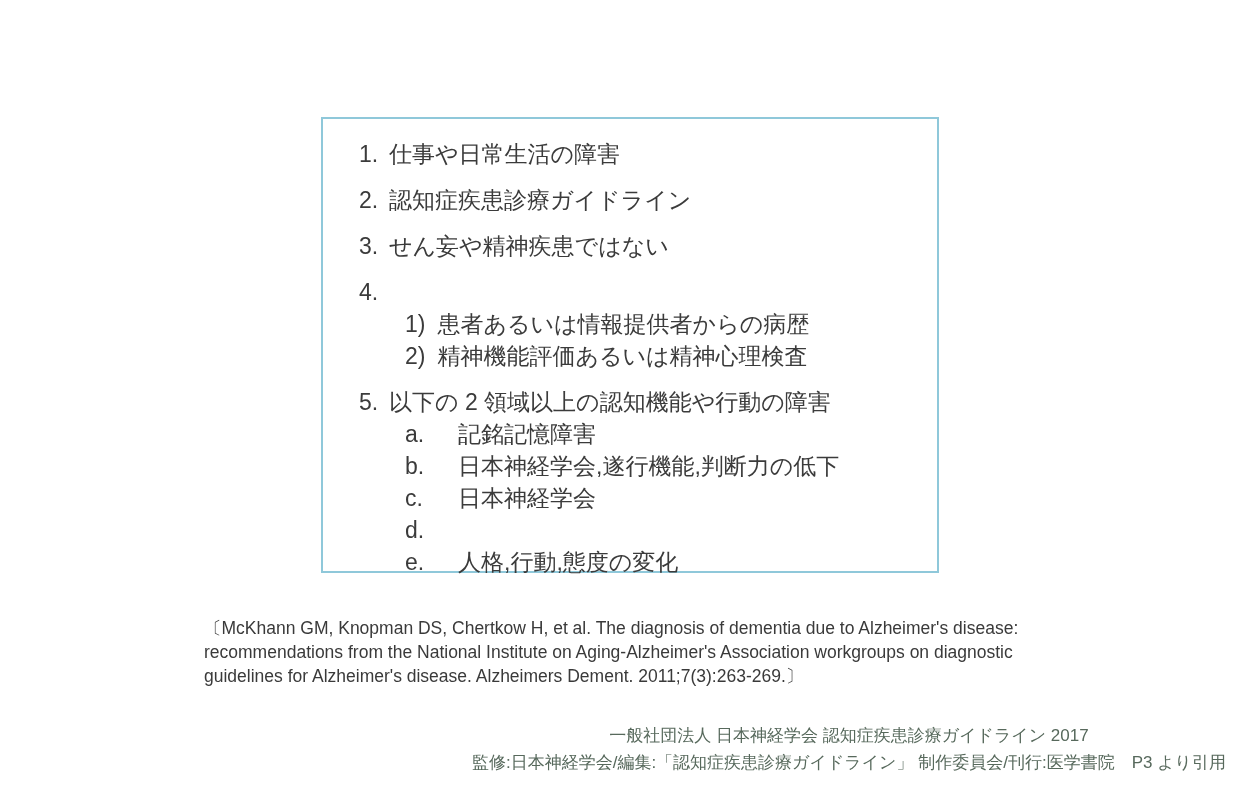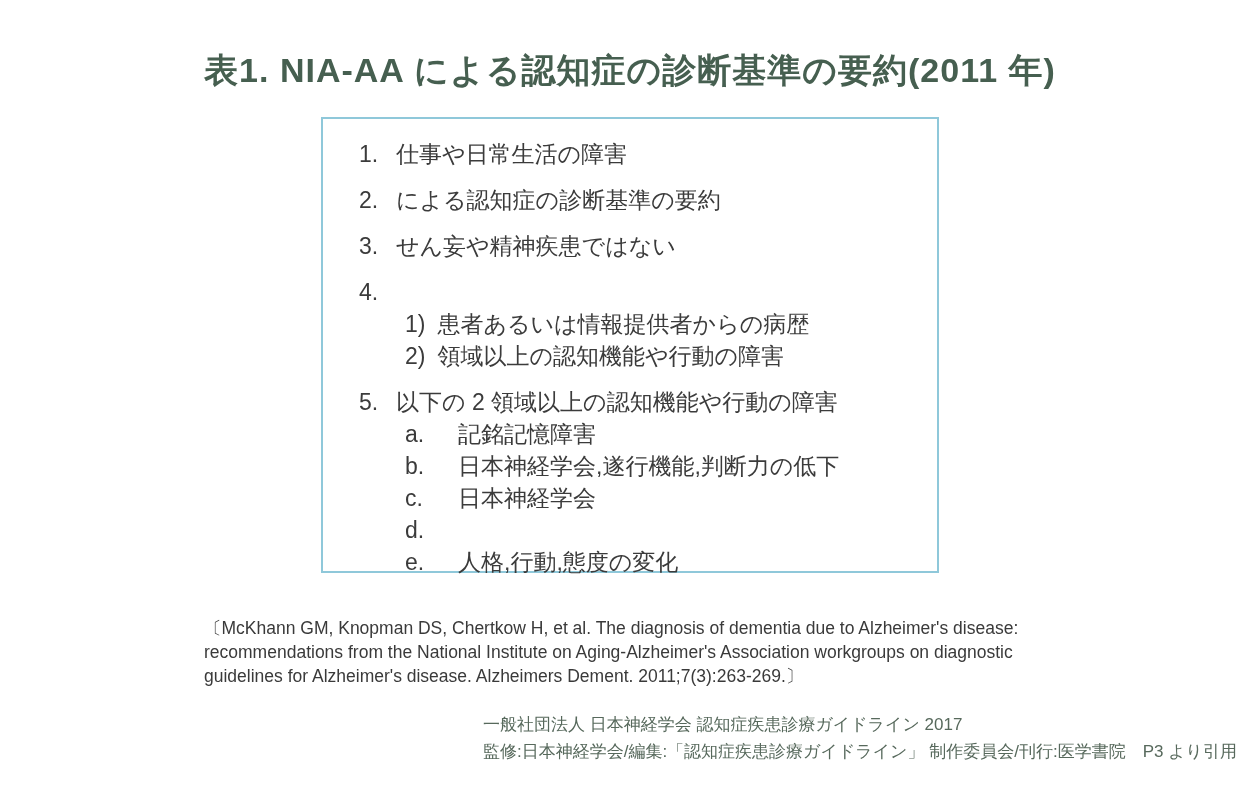--- a/index.html
+++ b/index.html
@@ -50,21 +50,21 @@
     font-size: 23px;
     line-height: 29px;
     color: var(--body-text, #3b3b3b);
   }
   .main-row { margin-bottom: 0; }
   .has-subs .main-row { margin-bottom: 3px; }
   .main-row .marker {
     flex: none;
     width: 30px;
   }
-  .main-row .item-text { margin-left: 7px; }
+  .main-row .item-text { }
   .sub-row { margin-left: 46px; margin-bottom: 3px; }
   .sub-row:last-child { margin-bottom: 0; }
   .sub-row.paren .marker { flex: none; }
   .sub-row.paren .item-text { margin-left: 12px; }
   .sub-row.letter .marker { flex: none; width: 25px; }
   .sub-row.letter .item-text { margin-left: 28px; }
   .citation {
     position: absolute;
     left: 196px;
     top: 608px;
@@ -72,65 +72,64 @@
     margin: 8px;
     font-size: 17.5px;
     line-height: 24px;
     color: #3a3a3a;
   }
   .citation-line { white-space: nowrap; }
   .attribution {
     position: absolute;
     right: 23px;
     top: 711px;
-    margin: 0;
-    text-align: left;
+    margin: 11px;
+    text-align: center;
     font-size: 17px;
     line-height: 27px;
     color: var(--attribution-green, #57695c);
   }
 </style>
 </head>
 <body>
 
 <div class="page">
 
-  <h1 class="title">表1. NIA-AA による認知症の診断基準の要約(2011 年)</h1>
 
   <div class="criteria-box">
     <div class="criteria-list">
         <div class="criteria-item">
           <div class="row main-row">
             <span class="marker">1.</span>
             <span class="item-text">仕事や日常生活の障害</span>
           </div>
         </div>
         <div class="criteria-item">
           <div class="row main-row">
             <span class="marker">2.</span>
-            <span class="item-text">による認知症の診断基準の要約</span>
+            <span class="item-text">認知症疾患診療ガイドライン</span>
           </div>
         </div>
         <div class="criteria-item">
           <div class="row main-row">
             <span class="marker">3.</span>
             <span class="item-text">せん妄や精神疾患ではない</span>
           </div>
         </div>
         <div class="criteria-item has-subs">
           <div class="row main-row">
             <span class="marker">4.</span>
           </div>
           <div class="row sub-row paren">
             <span class="marker">1)</span>
             <span class="item-text">患者あるいは情報提供者からの病歴</span>
           </div>
           <div class="row sub-row paren">
             <span class="marker">2)</span>
-            <span class="item-text">領域以上の認知機能や行動の障害</span>
+            <span class="item-text">精神機能評価あるいは精神心理検査</span>
           </div>
         </div>
         <div class="criteria-item has-subs">
           <div class="row main-row">
             <span class="marker">5.</span>
             <span class="item-text">以下の 2 領域以上の認知機能や行動の障害</span>
           </div>
           <div class="row sub-row letter">
             <span class="marker">a.</span>
             <span class="item-text">記銘記憶障害</span>

